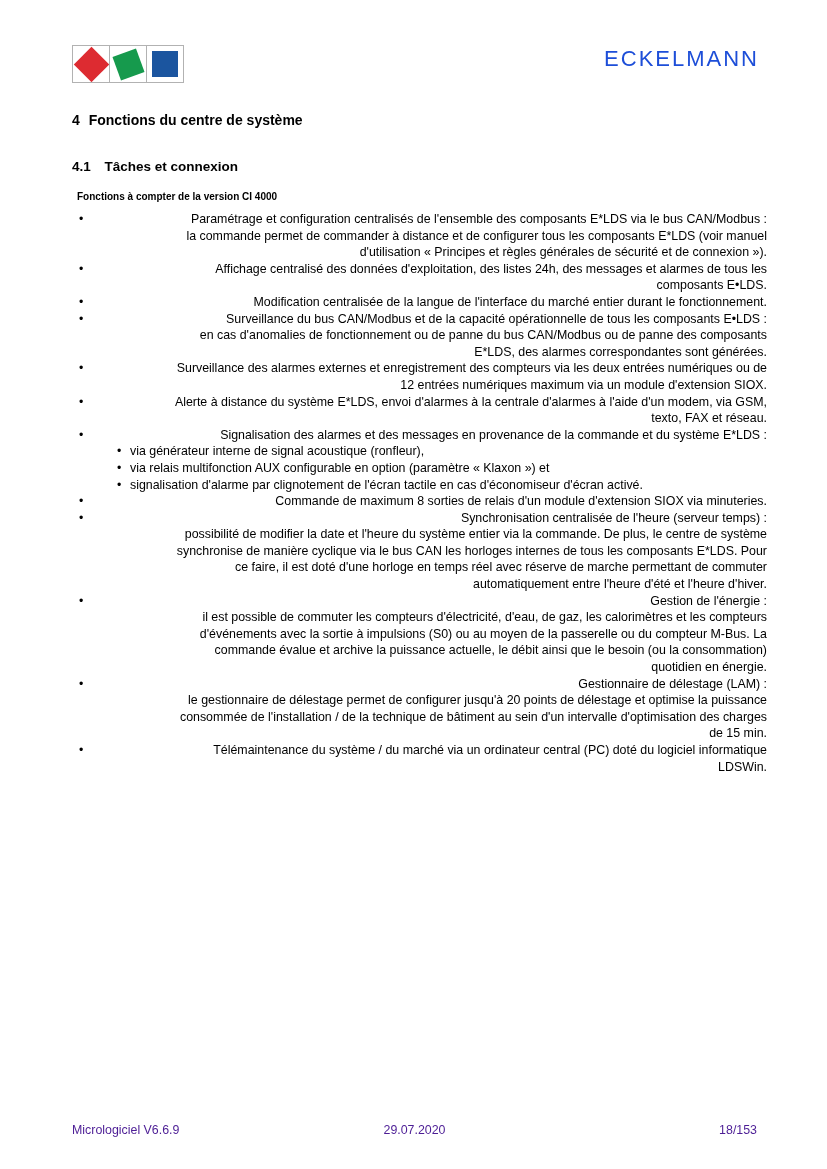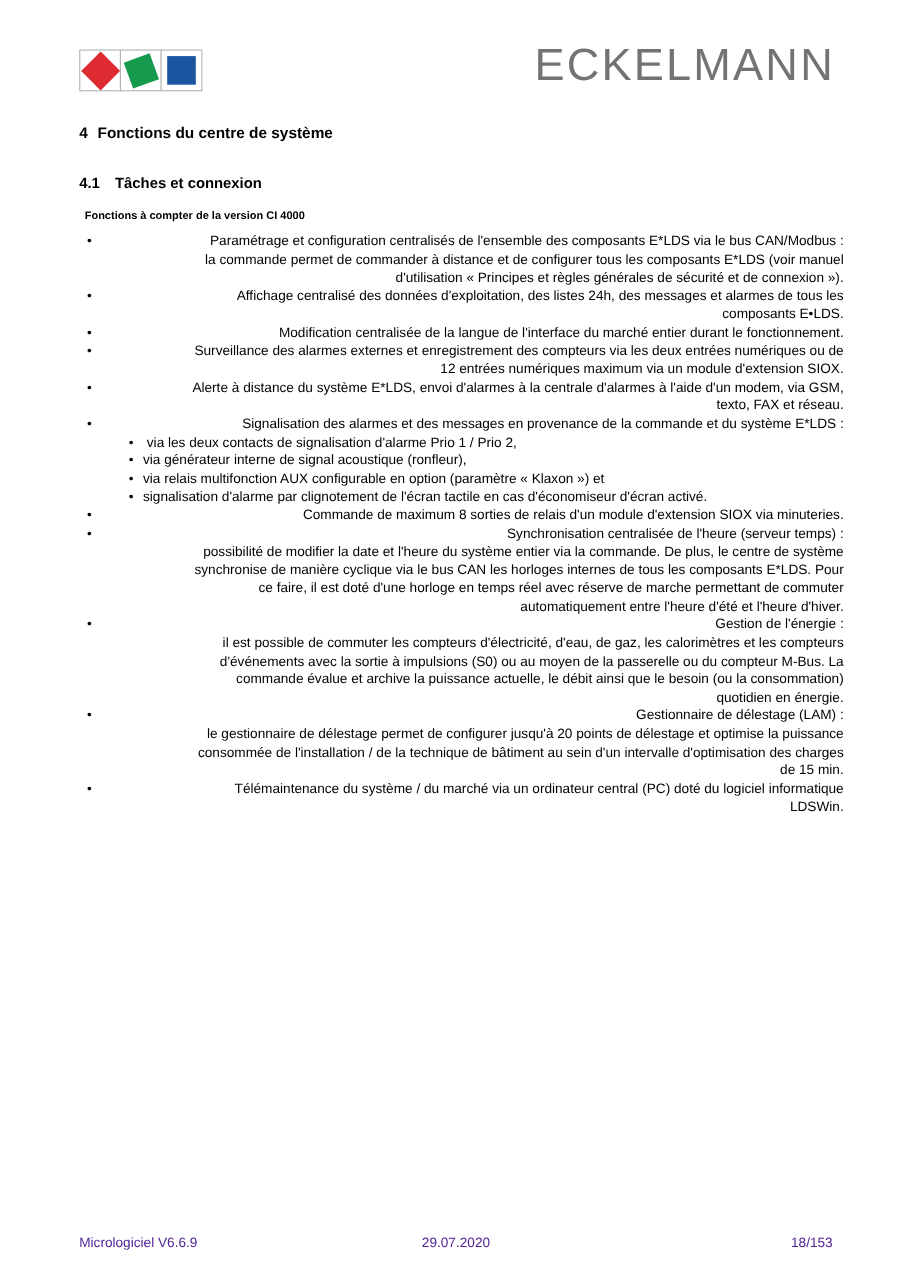--- a/index.html
+++ b/index.html
@@ -34,24 +34,24 @@
   .logo-cell:first-child { margin-left: 0; }
   .shape { display: block; }
   .shape-red   { width: 25px; height: 25px; background: #dd2b31; transform: rotate(45deg); }
   .shape-green { width: 25px; height: 25px; background: #169a4d; transform: rotate(-20deg); }
   .shape-blue  { width: 26px; height: 26px; background: #1b559f; }
 
   .wordmark {
     position: absolute;
     top: 42px;
     right: 68px;
-    font-size: 41px;
+    font-size: 22px;
     line-height: 34px;
     letter-spacing: 2px;
-    color: #737373;
+    color: #1d4ed8;
     font-weight: 400;
   }
 
   
   .body-content {
     position: absolute;
     left: 72px;
     top: 112px;
     width: 695px;
   }
@@ -146,26 +146,28 @@
 
     <h3 class="subsection">Fonctions à compter de la version CI 4000</h3>
 
     <ul class="bullets">
       <li class="l1"><span class="t">Paramétrage et configuration centralisés de l'ensemble des composants E*LDS via le bus CAN/Modbus :
 la commande permet de commander à distance et de configurer tous les composants E*LDS (voir manuel
 d'utilisation « Principes et règles générales de sécurité et de connexion »).</span></li>
       <li class="l1"><span class="t">Affichage centralisé des données d'exploitation, des listes 24h, des messages et alarmes de tous les
 composants E•LDS.</span></li>
       <li class="l1"><span class="t">Modification centralisée de la langue de l'interface du marché entier durant le fonctionnement.</span></li>
+      <li class="l1"><span class="t">Surveillance du bus CAN/Modbus et de la capacité opérationnelle de tous les composants E•LDS :
+en cas d'anomalies de fonctionnement ou de panne du bus CAN/Modbus ou de panne des composants
+E*LDS, des alarmes correspondantes sont générées.</span></li>
       <li class="l1"><span class="t">Surveillance des alarmes externes et enregistrement des compteurs via les deux entrées numériques ou de
 12 entrées numériques maximum via un module d'extension SIOX.</span></li>
       <li class="l1"><span class="t">Alerte à distance du système E*LDS, envoi d'alarmes à la centrale d'alarmes à l'aide d'un modem, via GSM,
 texto, FAX et réseau.</span></li>
       <li class="l1"><span class="t">Signalisation des alarmes et des messages en provenance de la commande et du système E*LDS :</span></li>
-      <li class="l2"><span class="t"> via les deux contacts de signalisation d'alarme Prio 1 / Prio 2,</span></li>
       <li class="l2"><span class="t">via générateur interne de signal acoustique (ronfleur),</span></li>
       <li class="l2"><span class="t">via relais multifonction AUX configurable en option (paramètre « Klaxon ») et</span></li>
       <li class="l2"><span class="t">signalisation d'alarme par clignotement de l'écran tactile en cas d'économiseur d'écran activé.</span></li>
       <li class="l1"><span class="t">Commande de maximum 8 sorties de relais d'un module d'extension SIOX via minuteries.</span></li>
       <li class="l1"><span class="t">Synchronisation centralisée de l'heure (serveur temps) :
 possibilité de modifier la date et l'heure du système entier via la commande. De plus, le centre de système
 synchronise de manière cyclique via le bus CAN les horloges internes de tous les composants E*LDS. Pour
 ce faire, il est doté d'une horloge en temps réel avec réserve de marche permettant de commuter
 automatiquement entre l'heure d'été et l'heure d'hiver.</span></li>
       <li class="l1"><span class="t">Gestion de l'énergie :

